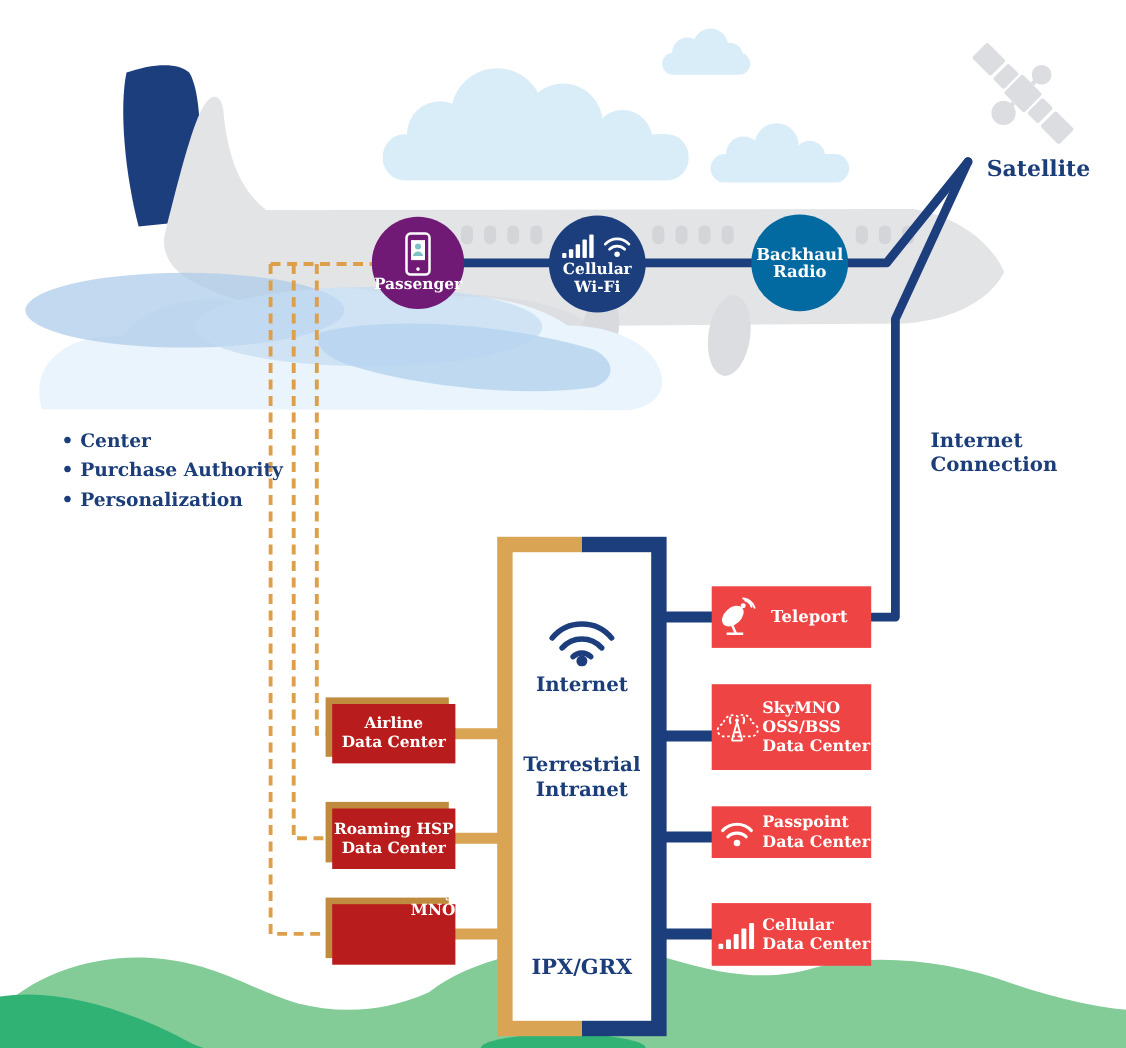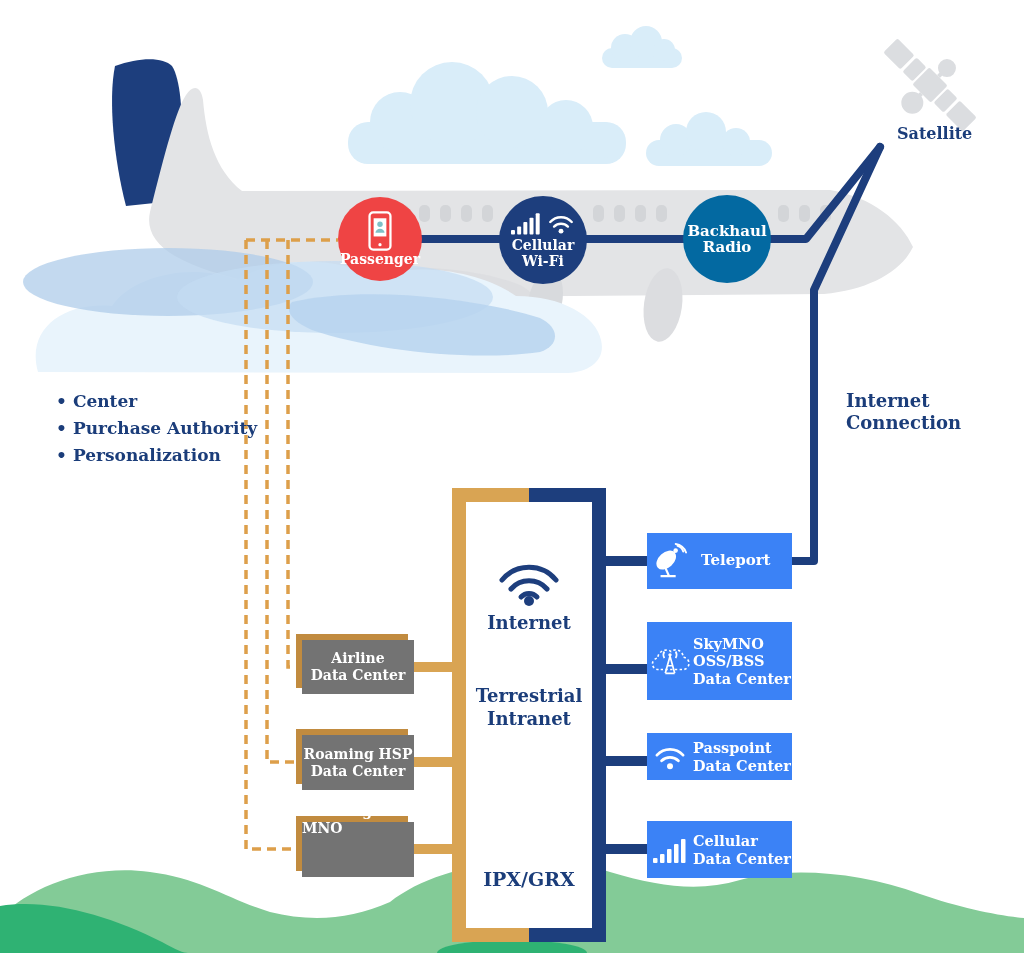--- a/index.html
+++ b/index.html
@@ -3,25 +3,25 @@
 <meta charset="utf-8">
 <style>
   html,body{margin:0;padding:0;background:#fff;}
   #stage{position:relative;width:1024px;height:953px;overflow:hidden;background:#fff;
          font-family:"DejaVu Serif","Liberation Serif",serif;}
   .abs{position:absolute;}
   #scene{position:absolute;left:0;top:0;width:1024px;height:953px;}
   .circle-node{border-radius:50%;display:flex;flex-direction:column;align-items:center;
                justify-content:center;color:#fff;text-align:center;font-weight:bold;z-index:3;}
   .circle-node .l{font-size:14px;line-height:16px;}
-  .navy-box{background:#3b82f6;color:#fff;display:flex;align-items:center;font-weight:bold;z-index:3;}
+  .navy-box{background:#ef4444;color:#fff;display:flex;align-items:center;font-weight:bold;z-index:3;}
   .navy-box .txt{font-size:14.5px;line-height:17.5px;text-align:left;}
   .navy-box .ic{width:46px;display:flex;justify-content:center;flex:0 0 auto;}
-  .gold-box{background:#737373;color:#fff;display:flex;flex-direction:column;align-items:center;
-            justify-content:center;font-weight:bold;font-size:14px;line-height:17px;text-align:left;
+  .gold-box{background:#b91c1c;color:#fff;display:flex;flex-direction:column;align-items:center;
+            justify-content:center;font-weight:bold;font-size:14px;line-height:17px;text-align:right;
             box-shadow:-6px -6px 0 0 #c18b3f;z-index:3;}
   .navy-text{color:#1b3d7a;font-weight:bold;z-index:3;}
   #core-box{background:linear-gradient(to right,#d9a453 0 50%,#1d3e7d 50% 100%);z-index:2;}
   #core-inner{position:absolute;left:14px;top:14px;right:14px;bottom:14px;background:#fff;}
   #core-inner .cc{position:absolute;left:0;width:100%;text-align:center;color:#1b3d7a;font-weight:bold;}
   .benefit-row{display:flex;gap:6px;}
 </style>
 </head>
 <body>
 
@@ -112,21 +112,21 @@
     <g stroke="#1d3e7d" stroke-width="8" fill="none" stroke-linejoin="round" stroke-linecap="round">
       <path d="M771,239 L806,239 L880,147"></path>
       <path d="M880,147 L814,290 L814,561 L792,561"></path>
     </g>
 
     <path fill="#83cb97" d="M0,918 C30,886 90,864 150,872 C200,878 230,900 270,912 C310,922 350,920 390,902 C440,862 540,850 610,872 C660,887 700,892 740,880 C790,866 860,872 920,894 C960,908 1000,916 1024,918 L1024,953 L0,953 Z"></path>
     <path fill="#2fb273" d="M0,953 L0,906 C50,898 110,916 162,942 C176,950 184,953 188,953 Z"></path>
     <ellipse cx="512" cy="953" rx="75" ry="13" fill="#2fb273"></ellipse>
   </svg>
 
-  <div class="abs circle-node" style="left:338px;top:197px;width:84px;height:84px;background:#ef4444;">
+  <div class="abs circle-node" style="left:338px;top:197px;width:84px;height:84px;background:#701a75;">
     <svg width="24" height="40" viewBox="0 0 26 44">
       <rect x="1.5" y="1.5" width="23" height="41" rx="4" fill="none" stroke="#fff" stroke-width="2.5"></rect>
       <rect x="6" y="8" width="14" height="20" fill="#fff"></rect>
       <circle cx="13" cy="14.5" r="3" fill="#7fc0c7"></circle>
       <path d="M8,24 a5,4.5 0 0 1 10,0 Z" fill="#7fc0c7"></path>
       <circle cx="13" cy="37" r="1.8" fill="#fff"></circle>
     </svg>
     <div class="l">Passenger</div>
   </div>
 
@@ -149,21 +149,21 @@
     </div>
     <div class="l">Cellular</div>
     <div class="l">Wi-Fi</div>
   </div>
 
   <div class="abs circle-node" style="left:683px;top:195px;width:88px;height:88px;background:#0369a1;">
     <div class="l" style="font-size:15px;">Backhaul</div>
     <div class="l" style="font-size:15px;">Radio</div>
   </div>
 
-  <div class="abs navy-text" style="left:897px;top:124px;font-size:16px;">Satellite</div>
+  <div class="abs navy-text" style="left:897px;top:141px;font-size:20px;">Satellite</div>
 
   <div class="abs navy-text" style="left:846px;top:390px;font-size:18px;line-height:22px;">
     <div>Internet</div>
     <div>Connection</div>
   </div>
 
   <div class="abs navy-text" style="left:56px;top:388px;font-size:17px;line-height:27px;">
     <div class="benefit-row">
       <span>•</span>
       <span>Center</span>

